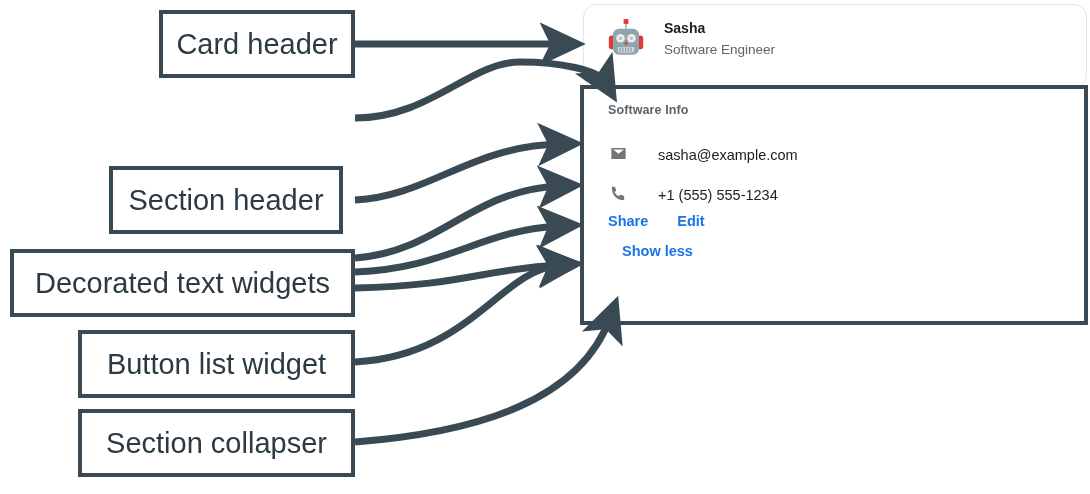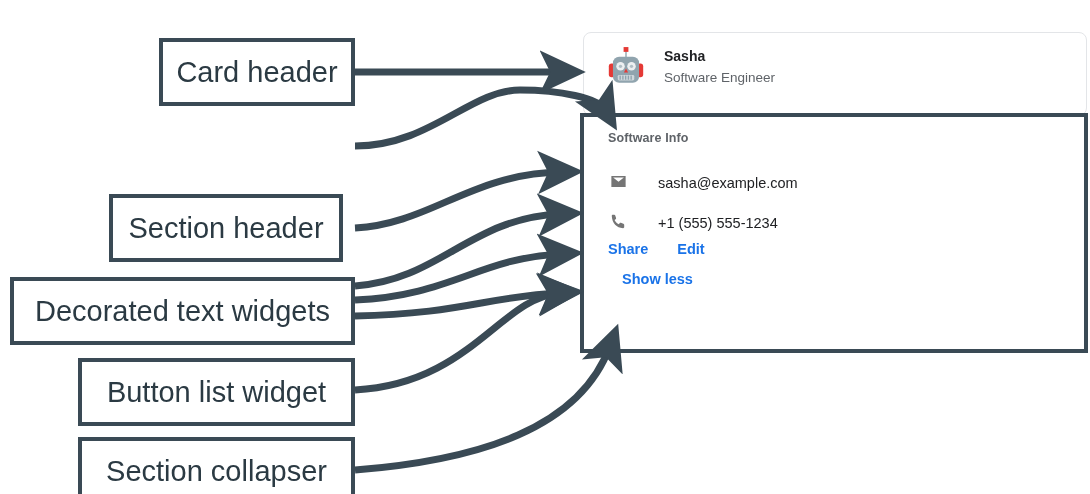--- a/index.html
+++ b/index.html
@@ -3,21 +3,21 @@
 <meta charset="utf-8">
 <style>
   html,body{margin:0;padding:0;}
   body{
     width:1090px;height:494px;
     background:#ffffff;
     font-family:"Liberation Sans", sans-serif;
     overflow:hidden;
     position:relative;
   }
-  #stage{position:absolute;left:0;top:0;width:1090px;height:372px;margin-top:28px;}
+  #stage{position:absolute;left:0;top:0;width:1090px;height:372px;}
 
   
   .callout{
     position:absolute;
     box-sizing:border-box;
     background:#ffffff;
     border:4px solid #3a4a55;
     display:flex;align-items:center;justify-content:center;
     color:#2b3a43;
     font-size:29px;
@@ -30,21 +30,21 @@
   #arrows{position:absolute;left:0;top:0;width:1090px;height:494px;z-index:5;}
 
   
   #card{
     position:absolute;
     left:583px;top:4px;
     width:504px;height:84px;
     box-sizing:border-box;
     background:#ffffff;
     border:1px solid #e3e5e8;
-    border-radius:8px;
+    border-radius:13px;
     z-index:2;
   }
   #card-header{
     display:flex;align-items:center;
     padding:12px 0 0 20px;
     gap:16px;
   }
   .avatar{
     width:44px;height:44px;flex:0 0 44px;
     position:relative;

